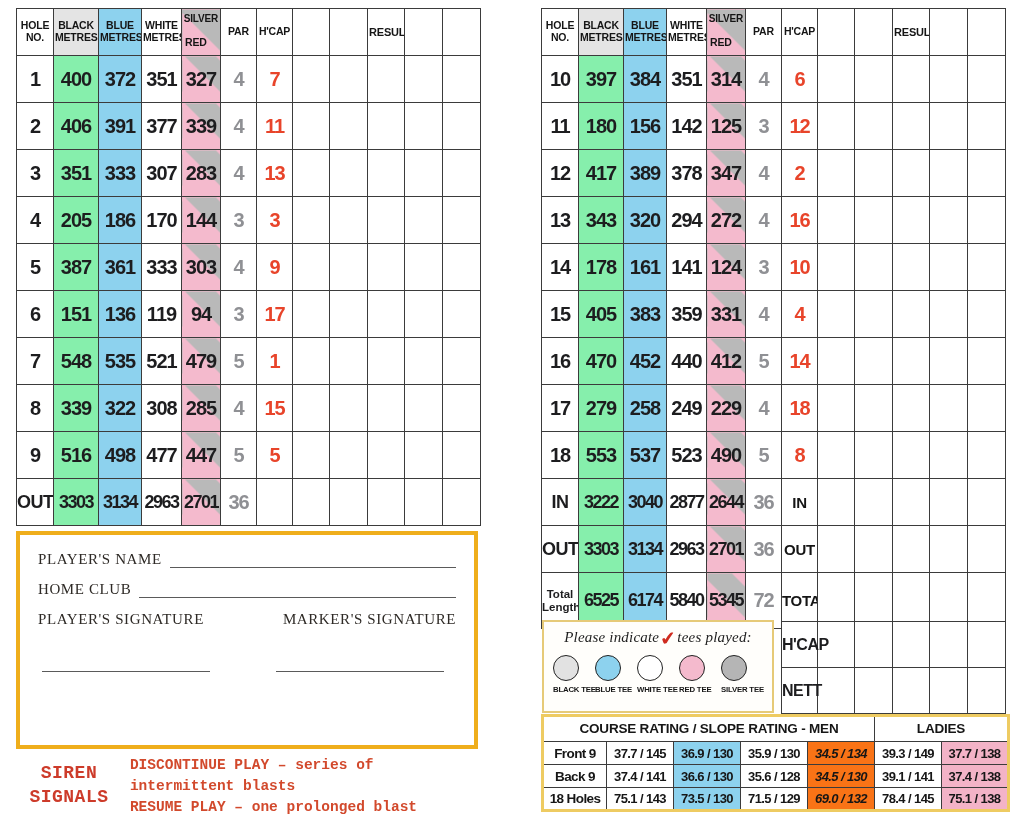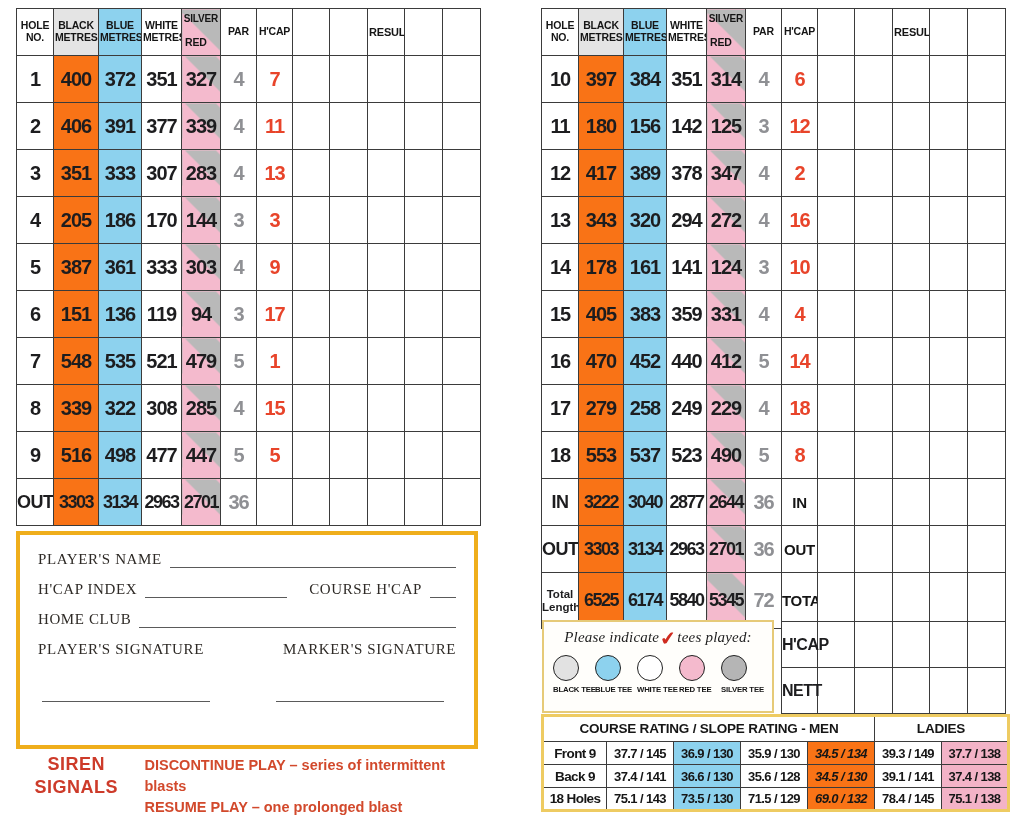--- a/index.html
+++ b/index.html
@@ -19,21 +19,21 @@
   tr.total-row.tall { height:56px;margin-left:20px; }
   th { font-weight:700; font-size:10.5px; line-height:1.12; padding:2px 1px; color:#151515; letter-spacing:-0.2px; }
   .h-black { background:#e4e4e4; }
   .h-blue  { background:#8dd2ee; }
   .h-white { background:#ffffff; }
   .h-sr { background:linear-gradient(45deg,#f4bacd 0 50%,#b9b9b9 50%); position:relative; padding:0; }
   .h-sr .sr-silver { position:absolute; top:4px; right:2px; font-size:10px; }
   .h-sr .sr-red    { position:absolute; bottom:6px; left:3px; font-size:10.5px; }
   .h-result { font-size:11px; }
   .c-hole  { font-size:20px; font-weight:700; letter-spacing:-1px; }
-  .c-black { background:#f97316; }
+  .c-black { background:#86efac; }
   .c-blue  { background:#8dd2ee; }
   .c-white { background:#ffffff; }
   .c-red   { background:repeating-linear-gradient(45deg,#f4bacd 0 34px,#b9b9b9 34px 56px); }
   .c-val   { font-size:20px; font-weight:700; letter-spacing:-1px; color:#1d1d1f; }
   .c-par   { font-size:20px; font-weight:700; color:#8f9094; letter-spacing:-1px; }
   .c-hcap  { font-size:20px; font-weight:700; color:#e8442a; letter-spacing:-1px; }
   tr.total-row .c-val { font-size:18px; letter-spacing:-1.5px; }
   tr.total-row .c-hole { font-size:18px; letter-spacing:-0.5px; }
   tr.total-row .c-hole.small2 { font-size:11.5px; line-height:1.1; letter-spacing:0; }
   .hcap-word { font-size:15px; font-weight:700; color:#151515; letter-spacing:-0.3px; }
@@ -50,21 +50,21 @@
   }
   .p-row { display:flex; align-items:flex-end; margin-bottom:13px; font-size:15px; letter-spacing:0.6px; white-space:nowrap;text-align:center; }
   .p-line { border-bottom:1.5px solid #5a5a5a; height:16px; margin-left:8px; }
   .p-grow { flex:1; }
   .p-right-label { margin-left:22px; }
   .p-sigs { margin-top:2px; }
   .p-sig-right { margin-left:auto; }
   .p-bottomlines { display:flex; justify-content:space-between; margin-top:34px; padding:0 12px 0 4px; }
   .p-bottomlines .bl { width:168px; border-bottom:1.5px solid #5a5a5a; height:10px; }
   
-  #siren { position:absolute; left:22px; top:753px; width:458px; display:flex; font-family:Liberation Sans, sans-serif; }
+  #siren { position:absolute; left:22px; top:753px; width:458px; display:flex; font-family:Liberation Mono, monospace;align-items:center; }
   .siren-title { width:112px; text-align:center; color:#cd3b2a; font-weight:700; font-size:18px; line-height:1.3; letter-spacing:0.5px; }
   .siren-lines { margin-left:14px; color:#d2492c; font-weight:700; font-size:14.5px; line-height:1.45; padding-top:2px; }
   
   #tees-box {
     position:absolute; left:542px; top:620px; width:232px; height:93px;
     border:2px solid #e6ca78; background:#fffefb; padding:5px 7px 4px 7px;
   }
   .tees-title { font-family:"Liberation Serif", serif; font-style:italic; font-size:15px; color:#1e1e1e; text-align:center; letter-spacing:0.2px; }
   .tees-title .check { color:#cf2b1f; font-size:19px; font-style:normal; display:inline-block; transform:rotate(-6deg); margin:0 1px; vertical-align:-3px; }
   .tees-row { display:flex; justify-content:space-between; margin-top:5px; padding:0 2px; }
@@ -500,26 +500,20 @@
         </tr>
       </tbody>
   </table>
 
   <div id="player-box">
     <div class="p-row">
       <span>PLAYER'S NAME</span>
       <span class="p-line p-grow"></span>
     </div>
     <div class="p-row">
-      <span>H'CAP INDEX</span>
-      <span class="p-line" style="width:142px"></span>
-      <span class="p-right-label">COURSE H'CAP</span>
-      <span class="p-line p-grow"></span>
-    </div>
-    <div class="p-row">
       <span>HOME CLUB</span>
       <span class="p-line p-grow"></span>
     </div>
     <div class="p-row p-sigs">
       <span>PLAYER'S SIGNATURE</span>
       <span class="p-sig-right">MARKER'S SIGNATURE</span>
     </div>
     <div class="p-bottomlines">
       <div class="bl"></div>
       <div class="bl"></div>

